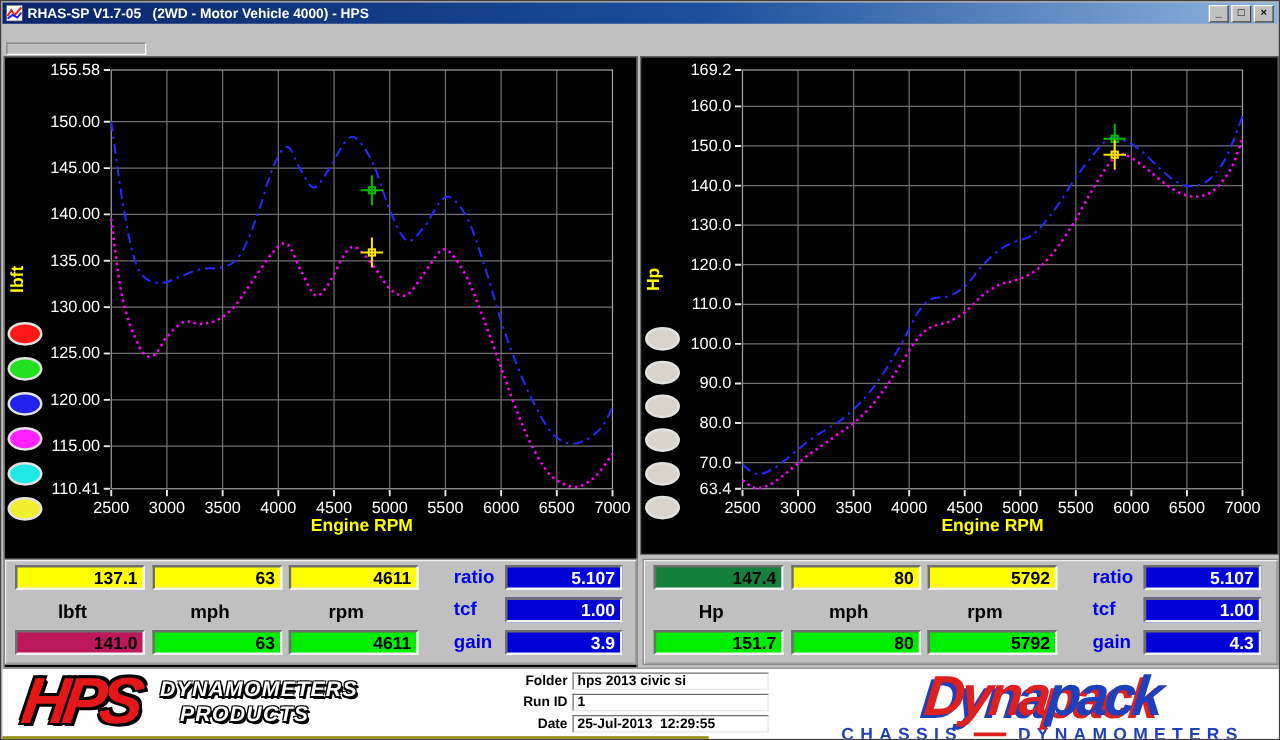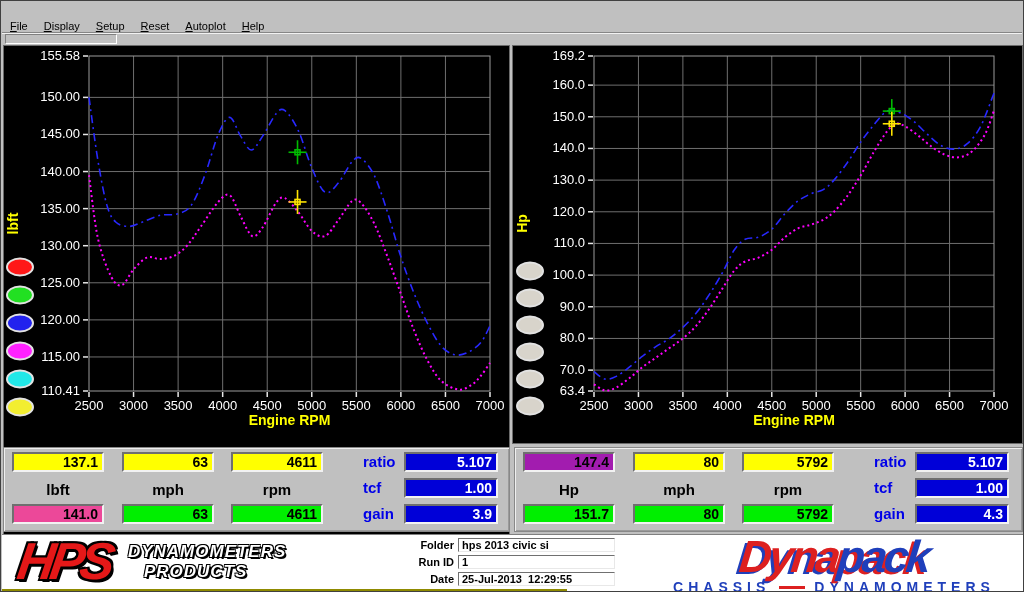--- a/index.html
+++ b/index.html
@@ -31,21 +31,21 @@
   
   .chart-panel{position:absolute;top:44px;background:#000;border:1px solid #6b6b6b;}
   #chart-left{left:2px;width:507px;height:496px;}
   #chart-right{left:511px;width:511px;height:399px;}
   .chart-panel svg{position:absolute;left:0;top:0;font-family:"Liberation Sans",sans-serif;}
   
   .data-panel{position:absolute;top:446px;height:85px;background:#c0c0c0;
     border:1px solid #888;box-shadow:inset 1px 1px 0 #efefef, inset -1px -1px 0 #9a9a9a;}
   #panel-left{left:2px;width:507px;}
   #panel-right{left:513px;width:509px;}
-  .vfield{position:absolute;width:92px;height:20px;border:2px solid;
+  .vfield{position:absolute;width:104px;height:20px;border:2px solid;
     border-color:#6f6f6f #f2f2f2 #f2f2f2 #6f6f6f;font-size:14px;font-weight:bold;
     text-align:right;padding:1px 4px 0 0;line-height:15px;}
   .vfield.yellow{background:#ffff00;color:#000;}
   .vfield.green{background:#00ef00;color:#000;}
   .vfield.blue{background:#0000d8;color:#fff;width:94px;left:400px;}
   .col0{left:8px}.col1{left:118px}.col2{left:227px}
   .row0{top:4px}.row1{top:30px}.row2{top:56px}
   .unit-label{position:absolute;width:92px;text-align:center;font-size:15px;
     font-weight:bold;color:#000;top:33px;}
   .stat-label{position:absolute;left:359px;font-size:15px;font-weight:bold;color:#0000e8;}
@@ -74,29 +74,32 @@
   .dp-sub{font-size:14px;font-weight:bold;color:#1f3fbb;letter-spacing:5px;margin-top:1px;
     display:flex;justify-content:center;align-items:center;gap:9px;}
   .dp-dash{width:26px;height:3px;background:#dd2020;display:inline-block;}
   .olive-line{position:absolute;left:0;bottom:0;width:565px;height:3px;background:#8f8a00;}
 </style>
 </head>
 <body>
 
 <div class="window">
 
-
-  <div class="menubar">
-    <span class="menu-item">File</span>
-    <span class="menu-item">Display</span>
-    <span class="menu-item">Setup</span>
-    <span class="menu-item">Reset</span>
-    <span class="menu-item">Autoplot</span>
-    <span class="menu-item">Help</span>
-  </div>
+  <div class="titlebar">
+    <svg class="app-icon" viewBox="0 0 13 13">
+      <rect x="0" y="0" width="13" height="13" fill="#fff" stroke="#555"></rect>
+      <polyline points="1,9 4,4 7,8 12,2" fill="none" stroke="#d22" stroke-width="1.6"></polyline>
+      <polyline points="1,11 5,8 9,10 12,6" fill="none" stroke="#22d" stroke-width="1.6"></polyline>
+    </svg>
+    <span class="title-text">RHAS-SP V1.7-05   (2WD - Motor Vehicle 4000) - HPS</span>
+    <div class="winbtn">_</div>
+    <div class="winbtn">□</div>
+    <div class="winbtn">×</div>
+  </div>
+
 
   <div class="headerstrip">
     <div class="inset"></div>
     <div class="hdr" id="hdr-torque" style="color: rgb(0, 0, 232);">
       <span>Torque (Axle Torque / Gear Ratio):</span><span class="corr">Corr: NONE</span>
     </div>
     <div class="hdr" id="hdr-power" style="color: rgb(0, 0, 232);">
       <span>Power:</span><span class="corr">Correction Method: NONE</span>
     </div>
   </div>
@@ -270,33 +273,33 @@
       </svg>
   </div>
 
   <div class="data-panel" id="panel-left">
     <div class="vfield yellow col0 row0" style="background: rgb(255, 255, 0);">137.1</div>
     <div class="vfield yellow col1 row0" style="background: rgb(255, 255, 0);">63</div>
     <div class="vfield yellow col2 row0" style="background: rgb(255, 255, 0);">4611</div>
     <div class="unit-label col0">lbft</div>
     <div class="unit-label col1">mph</div>
     <div class="unit-label col2">rpm</div>
-    <div class="vfield green col0 row2" style="background: #ec4899;">141.0</div>
+    <div class="vfield green col0 row2" style="background: #be185d;">141.0</div>
     <div class="vfield green col1 row2" style="background: rgb(0, 239, 0);">63</div>
     <div class="vfield green col2 row2" style="background: rgb(0, 239, 0);">4611</div>
     <div class="stat-label sl0" style="color: rgb(0, 0, 232);">ratio</div>
     <div class="stat-label sl1" style="color: rgb(0, 0, 232);">tcf</div>
     <div class="stat-label sl2" style="color: rgb(0, 0, 232);">gain</div>
     <div class="vfield blue row0" style="background: rgb(0, 0, 216);">5.107</div>
     <div class="vfield blue row1" style="background: rgb(0, 0, 216);">1.00</div>
     <div class="vfield blue row2" style="background: rgb(0, 0, 216);">3.9</div>
   </div>
 
   <div class="data-panel" id="panel-right">
-    <div class="vfield yellow col0 row0" style="background: #a21caf;">147.4</div>
+    <div class="vfield yellow col0 row0" style="background: #15803d;">147.4</div>
     <div class="vfield yellow col1 row0" style="background: rgb(255, 255, 0);">80</div>
     <div class="vfield yellow col2 row0" style="background: rgb(255, 255, 0);">5792</div>
     <div class="unit-label col0">Hp</div>
     <div class="unit-label col1">mph</div>
     <div class="unit-label col2">rpm</div>
     <div class="vfield green col0 row2" style="background: rgb(0, 239, 0);">151.7</div>
     <div class="vfield green col1 row2" style="background: rgb(0, 239, 0);">80</div>
     <div class="vfield green col2 row2" style="background: rgb(0, 239, 0);">5792</div>
     <div class="stat-label sl0" style="color: rgb(0, 0, 232);">ratio</div>
     <div class="stat-label sl1" style="color: rgb(0, 0, 232);">tcf</div>

